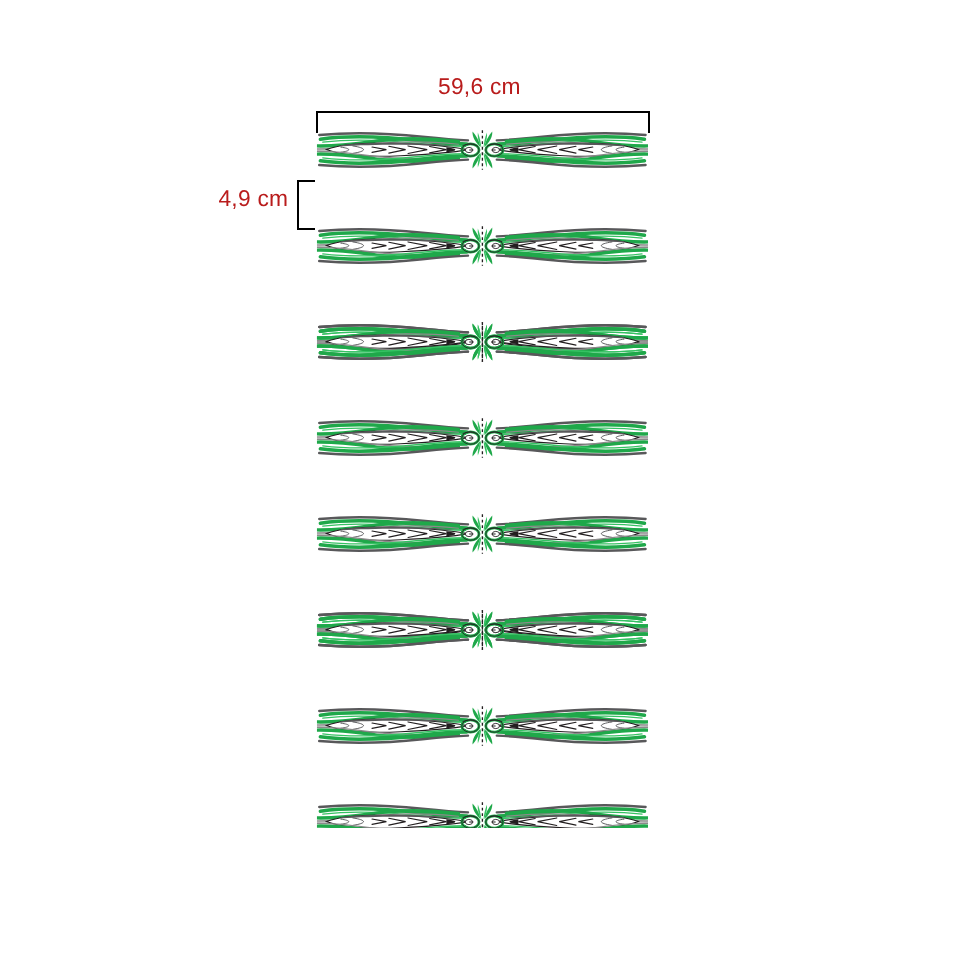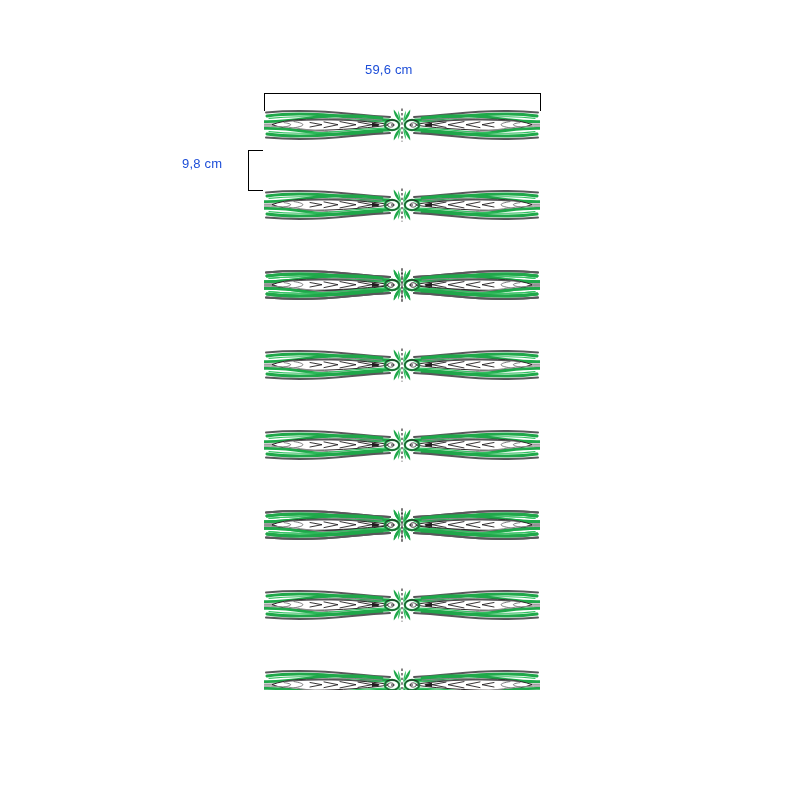--- a/index.html
+++ b/index.html
@@ -5,22 +5,22 @@
   html,body{margin:0;padding:0;}
   body{
     width:800px;height:800px;background:#ffffff;
     font-family:"Liberation Sans","DejaVu Sans",sans-serif;
     overflow:hidden;position:relative;
   }
   #stage{position:absolute;left:0;top:0;width:800px;height:800px;}
 
   
   .dim-label{
-    position:absolute;color:#1d4ed8;white-space:nowrap;
-    font-size:13px;letter-spacing:0.2px;
+    position:absolute;color:#b91c1c;white-space:nowrap;
+    font-size:19px;letter-spacing:0.2px;
   }
   #width-label{left:365px;top:62px;}
   #height-label{left:182px;top:156px;}
 
   
   #annot{position:absolute;left:0;top:0;width:800px;height:800px;}
 
   
   #pattern-wrap{
     position:absolute;left:264px;top:105px;
@@ -28,21 +28,21 @@
   }
   #pattern-svg{display:block;}
 </style>
 </head>
 <body>
 
 <div id="stage">
 
   <div class="dim-label" id="width-label">59,6 cm</div>
 
-  <div class="dim-label" id="height-label">9,8 cm</div>
+  <div class="dim-label" id="height-label">4,9 cm</div>
 
   <svg id="annot" viewBox="0 0 800 800">
 
     <g stroke="#000" stroke-width="1.6" fill="none" shape-rendering="crispEdges">
       <path d="M264.5 110.5 L264.5 93.5 L540.5 93.5 L540.5 110.5"></path>
     </g>
 
     <g stroke="#000" stroke-width="1.6" fill="none" shape-rendering="crispEdges">
       <path d="M262.5 150.5 L248.5 150.5 L248.5 190.5 L262.5 190.5"></path>
     </g>

